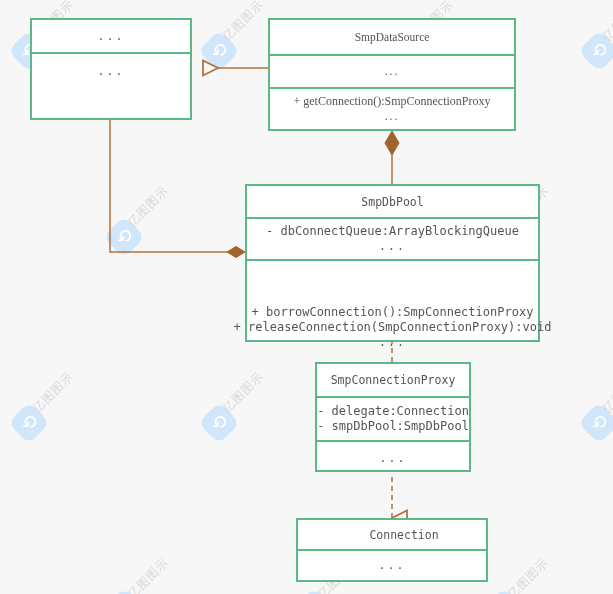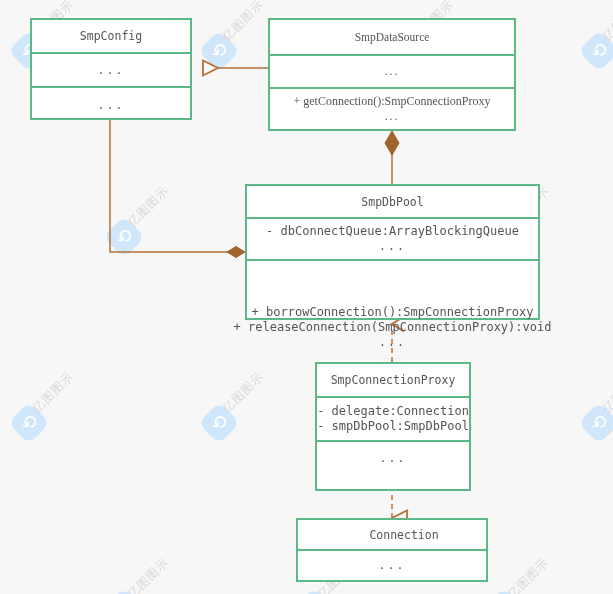--- a/index.html
+++ b/index.html
@@ -209,59 +209,56 @@
       <line x1="392" y1="362" x2="392" y2="324" stroke="#b5713a" stroke-width="1.5" stroke-dasharray="5,4" marker-end="url(#openArrowUp)"></line>
     </g>
 
     <g>
       <line x1="392" y1="477" x2="392" y2="518" stroke="#b5713a" stroke-width="1.5" stroke-dasharray="5,4" marker-end="url(#hollowTriDown)"></line>
     </g>
   </svg>
 
   <div class="uml-class" style="left:30px; top:18px; width:162px; height:102px;">
     <div class="uml-row" style="height:34px;">
-      <div class="uml-name">SmpConfig</div>
-    </div>
-    <div class="uml-row" style="height:34px;">
       <div class="uml-dots">...</div>
     </div>
     <div class="uml-row" style="height:34px;">
       <div class="uml-dots">...</div>
     </div>
   </div>
 
   <div class="uml-class" style="left:268px; top:18px; width:248px; height:113px;font-family:Liberation Serif, serif;">
     <div class="uml-row" style="height:36px;">
       <div class="uml-name">SmpDataSource</div>
     </div>
     <div class="uml-row" style="height:33px;">
       <div class="uml-dots">...</div>
     </div>
     <div class="uml-row" style="height:40px;">
       <div class="uml-line">+ getConnection():SmpConnectionProxy</div>
       <div class="uml-dots">...</div>
     </div>
   </div>
 
-  <div class="uml-class" style="left:245px; top:184px; width:295px; height:136px;">
+  <div class="uml-class" style="left:245px; top:184px; width:295px; height:158px;">
     <div class="uml-row" style="height:33px;">
       <div class="uml-name">SmpDbPool</div>
     </div>
     <div class="uml-row" style="height:42px;">
       <div class="uml-line">- dbConnectQueue:ArrayBlockingQueue</div>
       <div class="uml-dots">...</div>
     </div>
     <div class="uml-row" style="height:61px;margin-top:36px;">
       <div class="uml-line">+ borrowConnection():SmpConnectionProxy</div>
       <div class="uml-line">+ releaseConnection(SmpConnectionProxy):void</div>
       <div class="uml-dots">...</div>
     </div>
   </div>
 
-  <div class="uml-class" style="left:315px; top:362px; width:156px; height:129px;">
+  <div class="uml-class" style="left:315px; top:362px; width:156px; height:110px;">
     <div class="uml-row" style="height:34px;">
       <div class="uml-name">SmpConnectionProxy</div>
     </div>
     <div class="uml-row" style="height:44px;">
       <div class="uml-line">- delegate:Connection</div>
       <div class="uml-line">- smpDbPool:SmpDbPool</div>
     </div>
     <div class="uml-row" style="height:33px;">
       <div class="uml-dots">...</div>
     </div>

